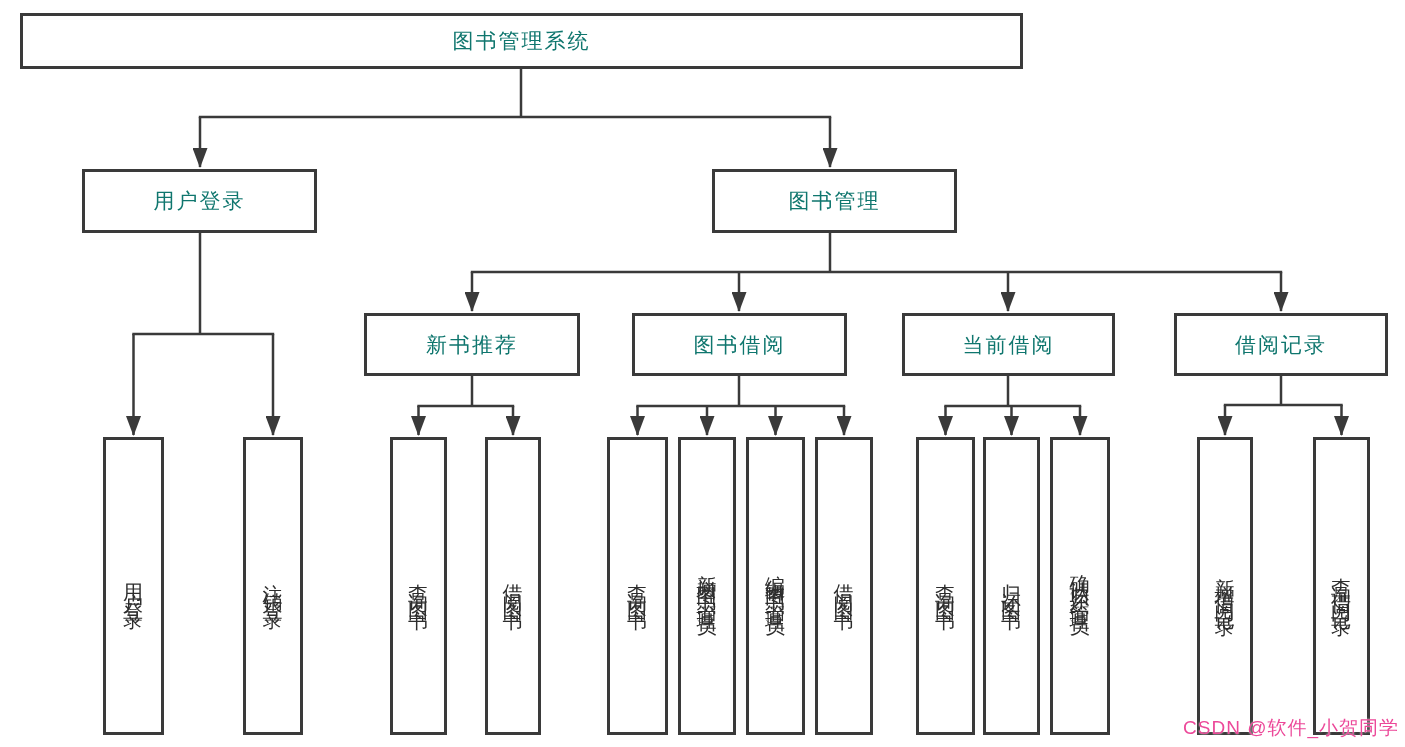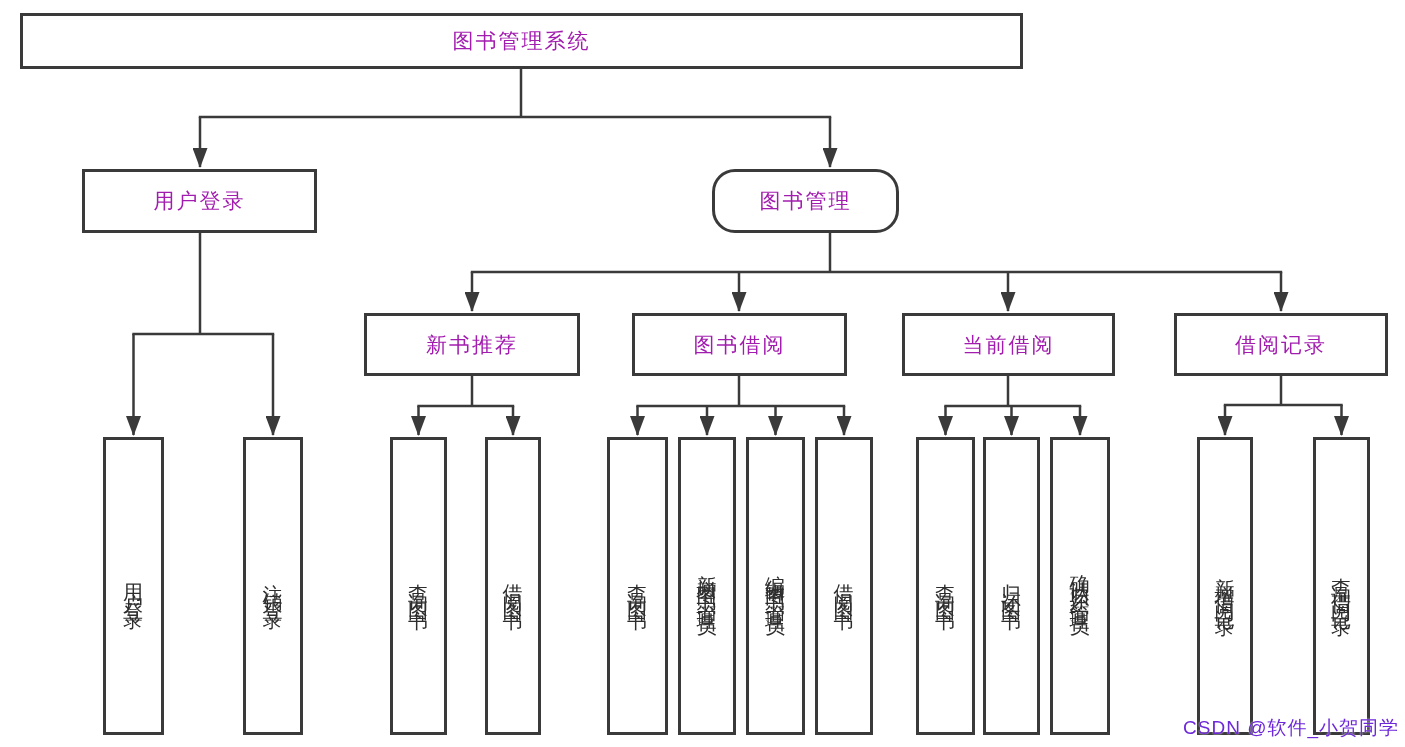--- a/index.html
+++ b/index.html
@@ -17,61 +17,61 @@
     border:3px solid #3a3a3a;
     background:#ffffff;
     display:flex;
     align-items:center;
     justify-content:center;
     text-align:center;
   }
   .h-label{
     font-size:21px;
     letter-spacing:2px;
-    color:#a21caf;
+    color:#0f766e;
     white-space:nowrap;
   }
   .leaf .v-label{
     writing-mode:vertical-rl;
     text-orientation:mixed;
     font-size:20px;
     letter-spacing:9px;
     color:#2d2d2d;
     line-height:1;
   }
   svg.wires{
     position:absolute;
     left:0;top:0;
     pointer-events:none;
   }
   .watermark{
     position:absolute;
     right:6px;
     bottom:6px;
     font-size:19px;
-    color:#6d28d9;
+    color:#ec4899;
     letter-spacing:1px;
     text-shadow:0 0 2px #ffffff;
     white-space:nowrap;
   }
 </style>
 </head>
 <body>
 
 <div class="canvas">
 
   <div class="node" style="left:20px;top:13px;width:1003px;height:56px;">
     <span class="h-label">图书管理系统</span>
   </div>
 
   <div class="node" style="left:82px;top:169px;width:235px;height:64px;">
     <span class="h-label">用户登录</span>
   </div>
 
-  <div class="node" style="left:712px;top:169px;width:187px;height:64px;border-radius:23px;">
+  <div class="node" style="left:712px;top:169px;width:245px;height:64px;">
     <span class="h-label">图书管理</span>
   </div>
 
   <div class="node" style="left:364px;top:313px;width:216px;height:63px;">
     <span class="h-label">新书推荐</span>
   </div>
 
   <div class="node" style="left:632px;top:313px;width:215px;height:63px;">
     <span class="h-label">图书借阅</span>
   </div>

